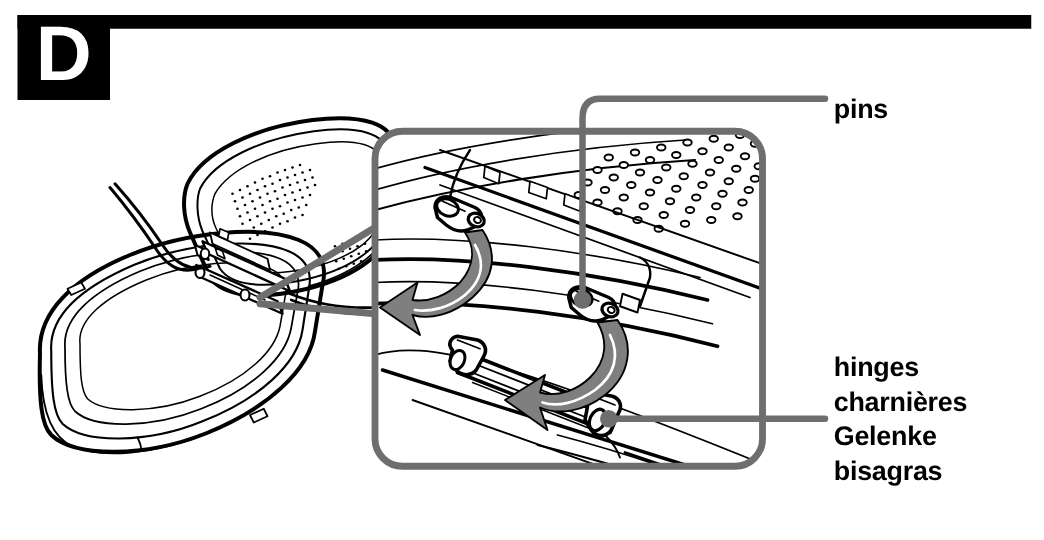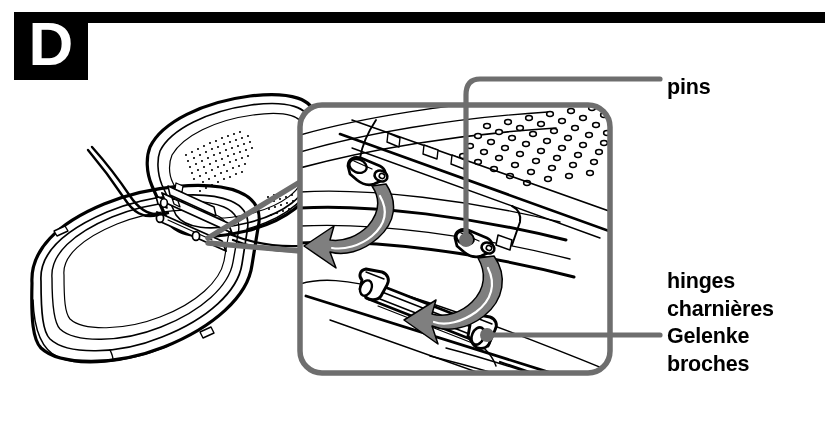--- a/index.html
+++ b/index.html
@@ -33,21 +33,21 @@
     color: #000000;
     letter-spacing: -0.2px;
     white-space: nowrap;
   }
   #label-pins {
     left: 667px;
     top: 74px;
   }
   #label-hinges {
     left: 667px;
-    top: 268px;
+    top: 281px;
   }
   .label-line {
     display: block;
   }
   #step-letter {
     position: absolute;
     left: 14px;
     top: 12px;
     width: 74px;
     height: 68px;
@@ -516,16 +516,16 @@
   </svg>
 
   <div class="label-block" id="label-pins">
     <span class="label-line">pins</span>
   </div>
 
   <div class="label-block" id="label-hinges">
     <span class="label-line">hinges</span>
     <span class="label-line">charnières</span>
     <span class="label-line">Gelenke</span>
-    <span class="label-line">broches</span>
+    <span class="label-line">bisagras</span>
   </div>
 
 </div>
 
 </body></html>

